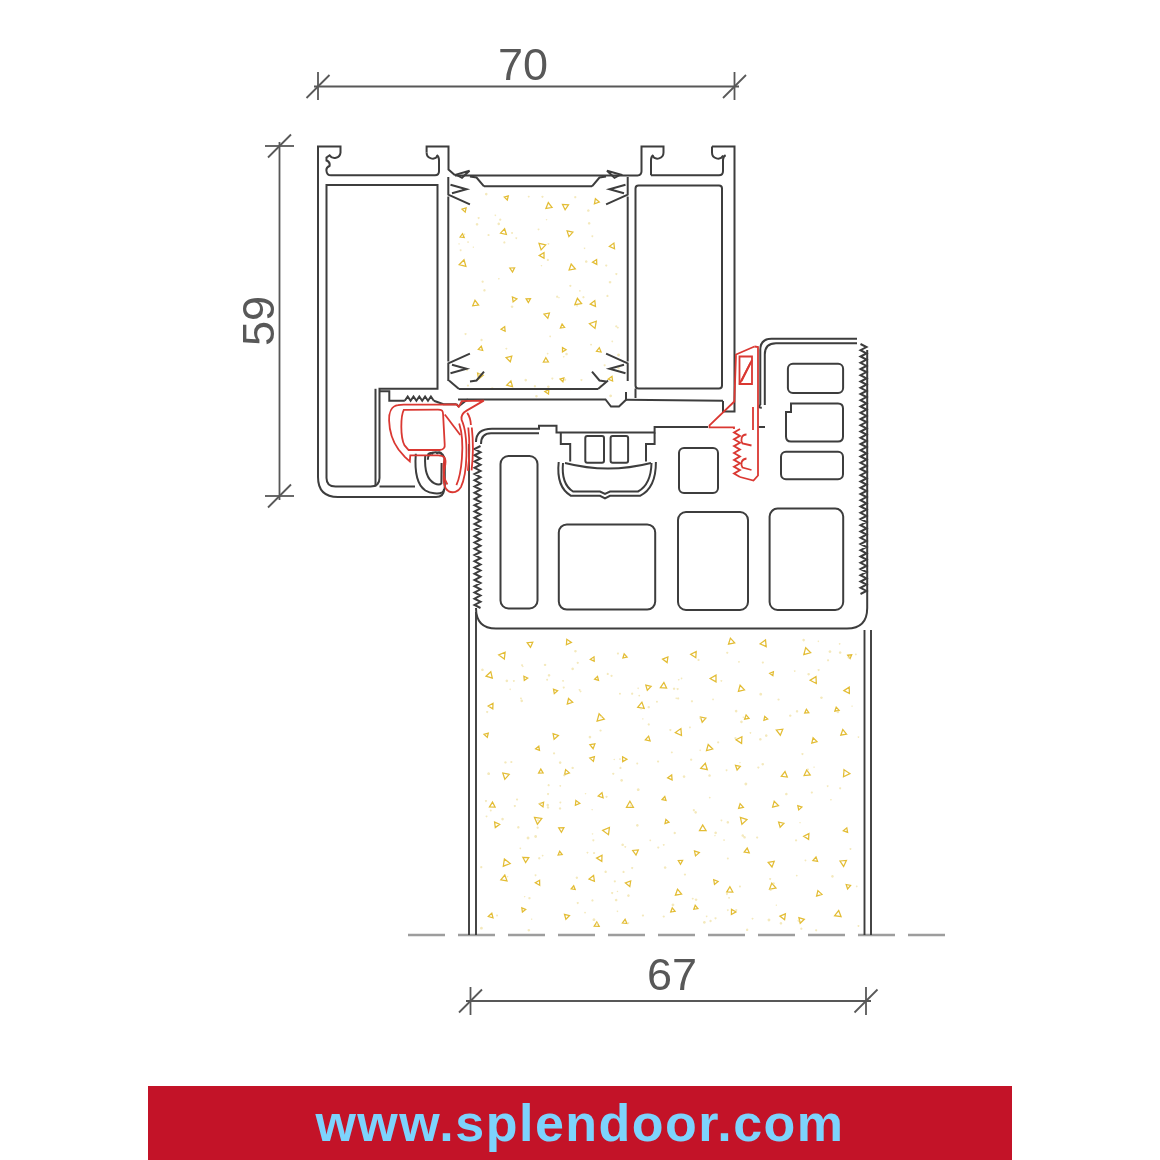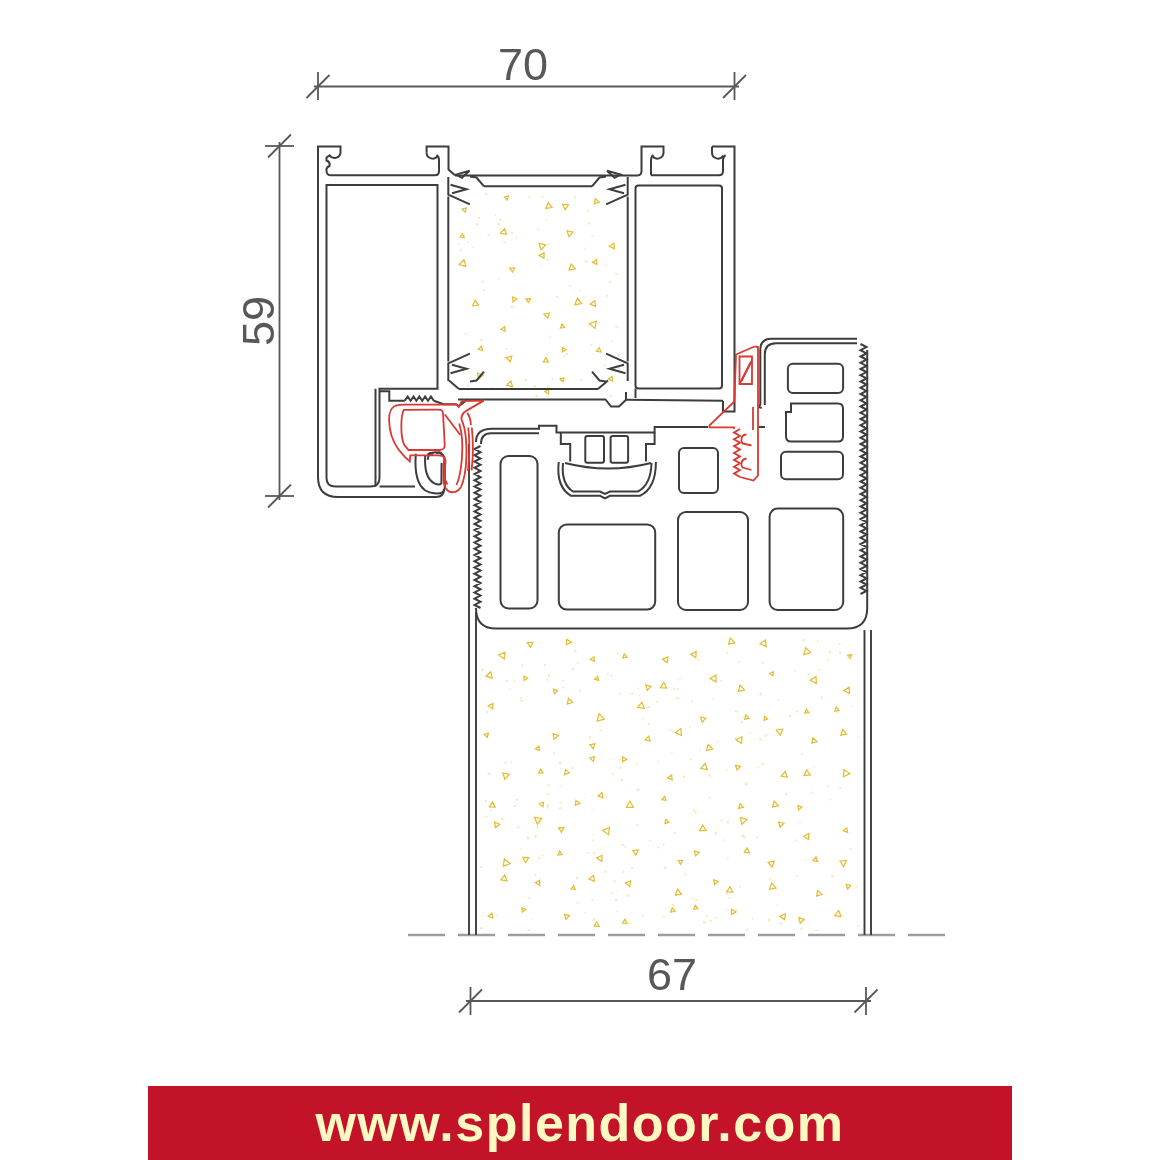--- a/index.html
+++ b/index.html
@@ -1,19 +1,19 @@
 <!DOCTYPE html>
 <html><head>
 <meta charset="utf-8">
 <style>
   html,body { margin:0; padding:0; background:#ffffff; width:1160px; height:1160px; overflow:hidden; }
   .wrap { position:relative; width:1160px; height:1140px; font-family:"Liberation Sans", sans-serif; }
   svg { position:absolute; left:0; top:0; }
   .banner { position:absolute; left:148px; top:1086px; width:864px; height:74px; background:#c31328; display:flex; align-items:center; justify-content:center; }
-  .banner span { color:#fef9c3; font-weight:bold; font-size:52px; letter-spacing:1.5px; font-family:"Liberation Sans", sans-serif; }
+  .banner span { color:#7dd3fc; font-weight:bold; font-size:52px; letter-spacing:1.5px; font-family:"Liberation Sans", sans-serif; }
 </style>
 </head>
 <body>
 <div class="wrap">
 <svg width="1160" height="1160" viewBox="0 0 1160 1160">
 
   <g>
 <path fill="none" stroke="#e3bd35" stroke-width="1.25" d="M462.1,209.2 L466.1,207.9 L465.2,212.1 Z M460.1,237.0 L462.5,233.7 L464.2,237.5 Z M465.9,266.4 L459.2,264.7 L464.0,259.8 Z M472.7,305.8 L475.0,300.3 L478.6,305.0 Z M482.7,350.5 L478.3,349.5 L481.3,346.2 Z M477.6,373.2 L483.2,375.2 L478.6,379.1 Z M507.3,200.0 L504.3,197.1 L508.3,195.9 Z M500.5,233.1 L504.6,228.7 L506.4,234.5 Z M509.8,268.0 L514.6,267.8 L512.5,272.1 Z M517.0,298.8 L513.1,301.9 L512.4,296.9 Z M501.0,329.2 L504.7,326.7 L505.1,331.2 Z M511.8,356.1 L510.3,361.8 L506.1,357.6 Z M506.7,385.2 L510.9,380.9 L512.5,386.7 Z M552.1,207.5 L545.9,208.4 L548.3,202.5 Z M541.1,249.9 L539.0,243.4 L545.7,244.8 Z M544.0,258.2 L539.2,255.4 L544.0,252.6 Z M528.4,302.6 L526.1,298.8 L530.5,298.7 Z M544.0,314.2 L549.4,313.0 L547.8,318.3 Z M543.4,362.0 L545.8,357.7 L548.4,361.9 Z M548.5,394.1 L544.8,391.6 L548.8,389.6 Z M565.1,209.8 L562.5,204.4 L568.5,204.8 Z M572.9,232.2 L568.9,236.6 L567.1,230.9 Z M575.3,268.8 L569.1,270.0 L571.2,264.0 Z M574.9,304.6 L577.4,298.3 L581.6,303.6 Z M564.6,327.5 L560.4,328.0 L562.1,324.1 Z M566.1,349.8 L562.5,351.9 L562.5,347.7 Z M563.9,377.9 L562.9,381.8 L560.0,379.0 Z M594.4,203.8 L595.4,198.7 L599.3,202.1 Z M609.3,246.4 L613.9,243.1 L614.5,248.7 Z M596.6,259.5 L596.8,264.4 L592.5,262.1 Z M595.5,306.4 L590.2,304.2 L594.8,300.6 Z M596.3,321.1 L595.0,328.4 L589.4,323.6 Z M599.3,347.7 L601.1,352.0 L596.5,351.3 Z M612.0,376.3 L612.6,381.0 L608.2,379.2 Z"></path>
 <path fill="#f0e0a0" opacity="0.7" stroke="none" d="M618.5,366.8 a1.3,1.3 0 1 0 0.1,0 M591.0,343.7 a0.9,0.9 0 1 0 0.1,0 M541.4,264.9 a0.7,0.7 0 1 0 0.1,0 M460.6,249.3 a0.9,0.9 0 1 0 0.1,0 M570.3,388.1 a1.0,1.0 0 1 0 0.1,0 M610.6,394.5 a1.4,1.4 0 1 0 0.1,0 M516.2,237.2 a0.9,0.9 0 1 0 0.1,0 M488.5,233.9 a1.1,1.1 0 1 0 0.1,0 M604.6,364.3 a1.0,1.0 0 1 0 0.1,0 M563.7,355.9 a0.8,0.8 0 1 0 0.1,0 M565.0,378.5 a1.2,1.2 0 1 0 0.1,0 M579.8,290.0 a0.8,0.8 0 1 0 0.1,0 M586.2,260.2 a1.3,1.3 0 1 0 0.1,0 M616.3,273.1 a1.0,1.0 0 1 0 0.1,0 M612.2,340.6 a0.8,0.8 0 1 0 0.1,0 M477.0,223.0 a1.3,1.3 0 1 0 0.1,0 M589.1,222.0 a1.3,1.3 0 1 0 0.1,0 M617.8,326.7 a0.9,0.9 0 1 0 0.1,0 M546.5,218.9 a0.7,0.7 0 1 0 0.1,0 M616.2,325.2 a1.1,1.1 0 1 0 0.1,0 M610.0,280.9 a1.3,1.3 0 1 0 0.1,0 M592.3,235.3 a0.9,0.9 0 1 0 0.1,0 M504.3,241.3 a1.1,1.1 0 1 0 0.1,0 M498.8,277.9 a0.8,0.8 0 1 0 0.1,0 M606.2,264.5 a1.0,1.0 0 1 0 0.1,0 M552.3,377.4 a1.0,1.0 0 1 0 0.1,0 M607.4,294.8 a1.1,1.1 0 1 0 0.1,0 M542.4,195.8 a1.0,1.0 0 1 0 0.1,0 M486.2,192.8 a1.3,1.3 0 1 0 0.1,0 M484.4,289.1 a1.2,1.2 0 1 0 0.1,0 M547.8,258.8 a1.1,1.1 0 1 0 0.1,0 M547.6,352.8 a0.8,0.8 0 1 0 0.1,0 M548.4,242.9 a0.9,0.9 0 1 0 0.1,0 M583.4,296.1 a1.1,1.1 0 1 0 0.1,0 M581.4,379.1 a1.0,1.0 0 1 0 0.1,0 M557.1,295.6 a1.1,1.1 0 1 0 0.1,0 M570.3,284.7 a1.1,1.1 0 1 0 0.1,0 M534.9,385.0 a1.2,1.2 0 1 0 0.1,0 M600.6,385.1 a0.9,0.9 0 1 0 0.1,0 M548.3,385.4 a1.3,1.3 0 1 0 0.1,0 M478.6,216.9 a1.0,1.0 0 1 0 0.1,0 M468.0,241.3 a0.8,0.8 0 1 0 0.1,0 M566.5,352.7 a1.3,1.3 0 1 0 0.1,0 M481.5,338.8 a1.2,1.2 0 1 0 0.1,0 M479.6,373.0 a1.4,1.4 0 1 0 0.1,0 M492.2,387.3 a1.0,1.0 0 1 0 0.1,0 M536.4,394.9 a1.3,1.3 0 1 0 0.1,0 M482.6,280.5 a1.1,1.1 0 1 0 0.1,0 M512.0,232.1 a0.9,0.9 0 1 0 0.1,0 M575.2,196.0 a1.1,1.1 0 1 0 0.1,0 M528.7,195.7 a0.9,0.9 0 1 0 0.1,0 M558.9,297.0 a0.7,0.7 0 1 0 0.1,0 M618.5,353.6 a1.4,1.4 0 1 0 0.1,0 M473.3,246.4 a0.7,0.7 0 1 0 0.1,0 M584.5,247.4 a0.8,0.8 0 1 0 0.1,0 M525.7,378.8 a1.3,1.3 0 1 0 0.1,0 M498.7,222.6 a1.3,1.3 0 1 0 0.1,0 M550.1,335.6 a0.8,0.8 0 1 0 0.1,0 M465.5,333.1 a1.0,1.0 0 1 0 0.1,0 M467.9,384.4 a1.1,1.1 0 1 0 0.1,0 M588.3,209.2 a1.3,1.3 0 1 0 0.1,0 M467.0,368.9 a1.0,1.0 0 1 0 0.1,0 M512.0,305.4 a1.3,1.3 0 1 0 0.1,0 M500.2,218.5 a1.1,1.1 0 1 0 0.1,0 M495.3,214.4 a0.8,0.8 0 1 0 0.1,0 M464.3,233.4 a0.9,0.9 0 1 0 0.1,0 M506.3,347.7 a0.9,0.9 0 1 0 0.1,0 M538.5,228.5 a0.9,0.9 0 1 0 0.1,0 M459.0,243.3 a0.7,0.7 0 1 0 0.1,0 M577.0,305.0 a0.8,0.8 0 1 0 0.1,0"></path>
   </g>

